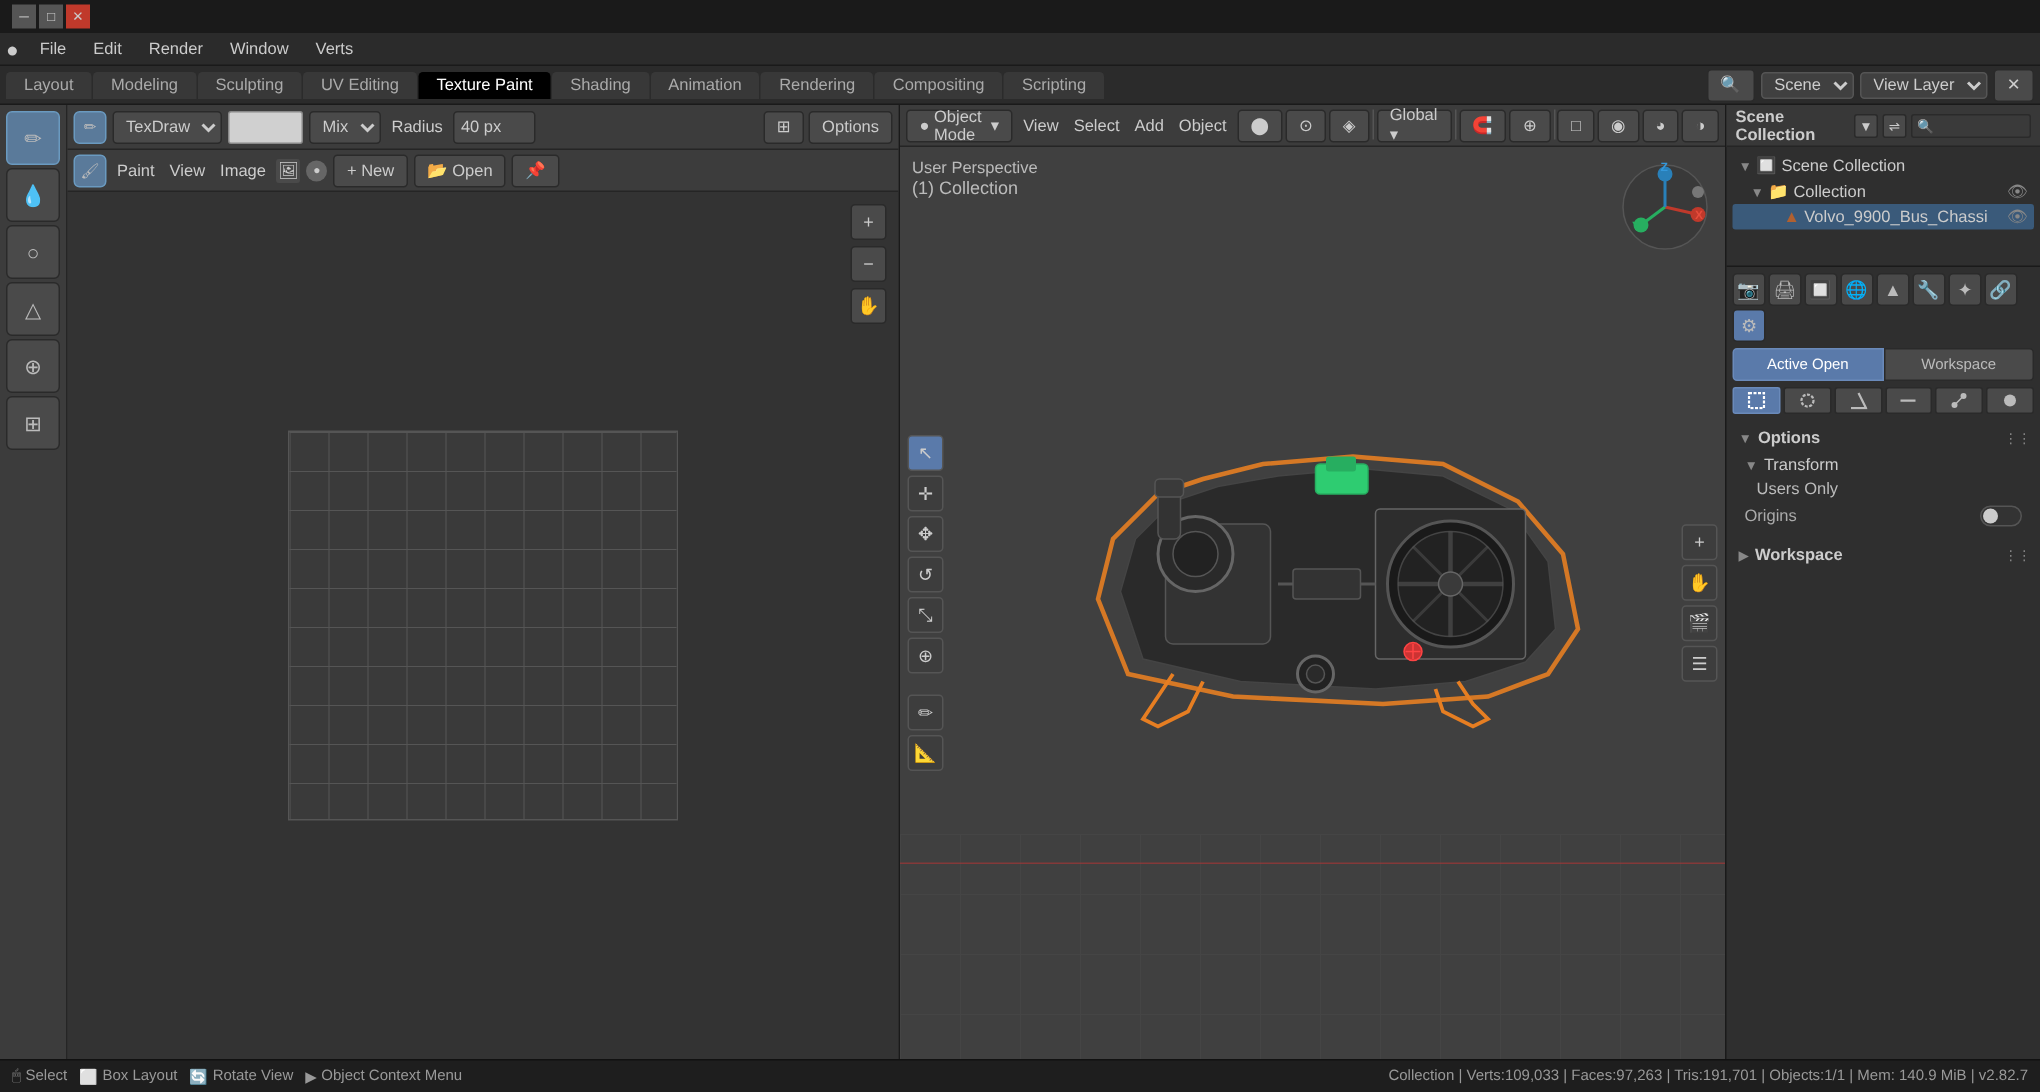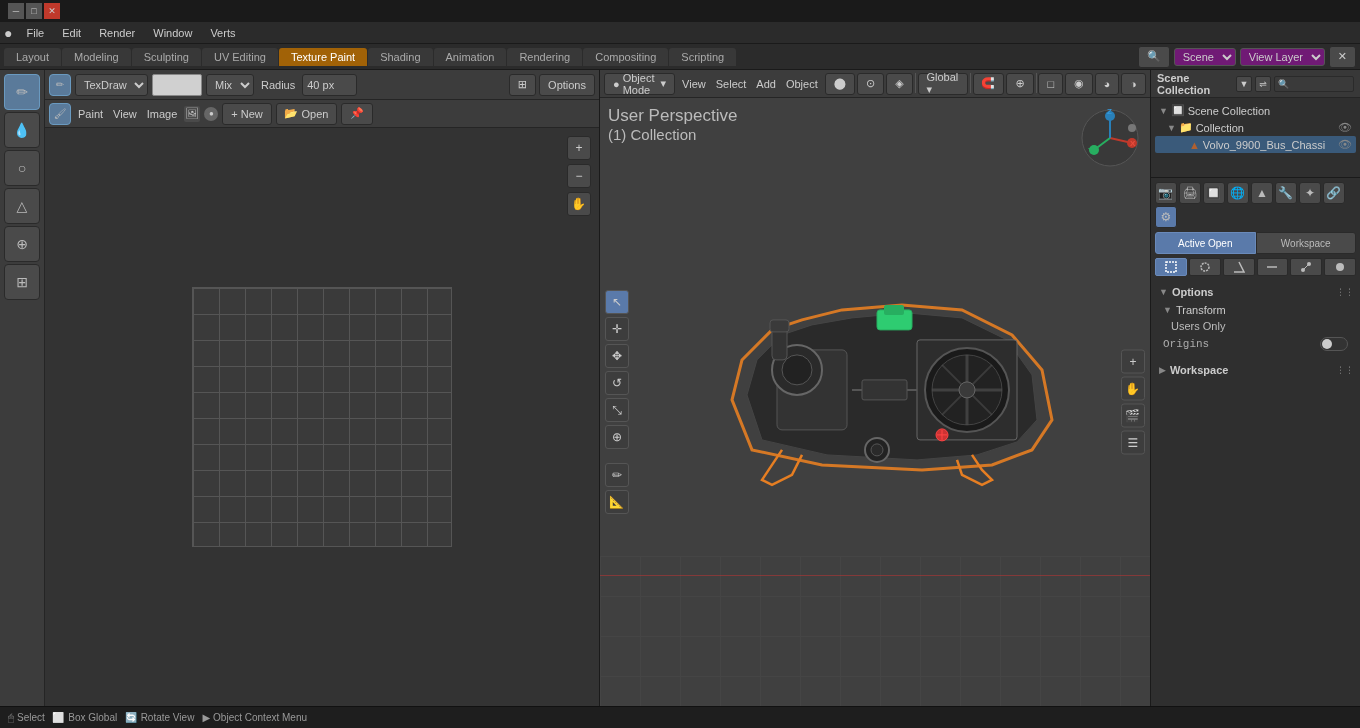--- a/index.html
+++ b/index.html
@@ -68,31 +68,31 @@
     }
     .ws-tab {
       padding: 3px 12px;
       cursor: pointer;
       border-radius: 3px 3px 0 0;
       font-size: 11px;
       color: #aaa;
       background: #383838;
     }
     .ws-tab.active {
-      background: #a16207;
+      background: #000000;
       color: #fff;
     }
     .ws-tab-right {
       margin-left: auto;
       display: flex;
       align-items: center;
       gap: 4px;
     }
     .scene-select {
-      background: #701a75;
+      background: #404040;
       border: 1px solid #555;
       color: #ccc;
       padding: 1px 4px;
       font-size: 11px;
       border-radius: 3px;
     }
 
     
     #main-content {
       display: flex;
@@ -429,21 +429,20 @@
       align-items: center;
       gap: 4px;
       padding: 2px 8px;
       cursor: pointer;
     }
     .prop-row {
       display: flex;
       align-items: center;
       justify-content: space-between;
       padding: 3px 8px;
-      font-family: Liberation Mono, monospace;
     }
     .prop-label { font-size: 11px; color: #aaa; }
     .prop-toggle {
       width: 28px;
       height: 14px;
       background: #333;
       border: 1px solid #555;
       border-radius: 7px;
       cursor: pointer;
       position: relative;
@@ -649,22 +648,22 @@
       </div>
     </div>
 
     <div id="viewport-canvas">
 
       <div class="grid-lines"></div>
 
       <div style="position:absolute;bottom:130px;left:0;right:0;height:1px;background:rgba(200,50,50,0.5);"></div>
 
       <div class="viewport-info">
-        <div style="font-size:17px;color:#bbb;">User Perspective</div>
-        <div style="font-size:15px;color:#bbb;">(1) Collection</div>
+        <div style="font-size:11px;color:#bbb;">User Perspective</div>
+        <div style="font-size:12px;color:#bbb;">(1) Collection</div>
       </div>
 
       <div class="viewport-gizmo">
         <svg width="60" height="60">
           <circle cx="30" cy="30" r="28" fill="rgba(50,50,50,0.5)" stroke="#555" stroke-width="1"></circle>
 
           <line x1="30" y1="30" x2="52" y2="35" stroke="#c0392b" stroke-width="2"></line>
           <circle cx="52" cy="35" r="5" fill="#c0392b"></circle>
           <text x="50" y="38" fill="#e74c3c" font-size="8" font-weight="bold">X</text>
 
@@ -864,23 +863,26 @@
 
 </div>
 
 <div id="status-bar">
   <div class="status-item">
     <span style="font-size:10px;">🖱</span>
     <span>Select</span>
   </div>
   <div class="status-item">
     <span style="font-size:10px;">⬜</span>
-    <span>Box Global</span>
+    <span>Box Layout</span>
   </div>
   <div class="status-item">
     <span style="font-size:10px;">🔄</span>
     <span>Rotate View</span>
   </div>
   <div class="status-item">
     <span style="font-size:10px;">▶</span>
     <span>Object Context Menu</span>
   </div>
+  <div style="margin-left:auto;">
+    <span>Collection | Verts:109,033 | Faces:97,263 | Tris:191,701 | Objects:1/1 | Mem: 140.9 MiB | v2.82.7</span>
+  </div>
 </div>
 
 </body></html>

